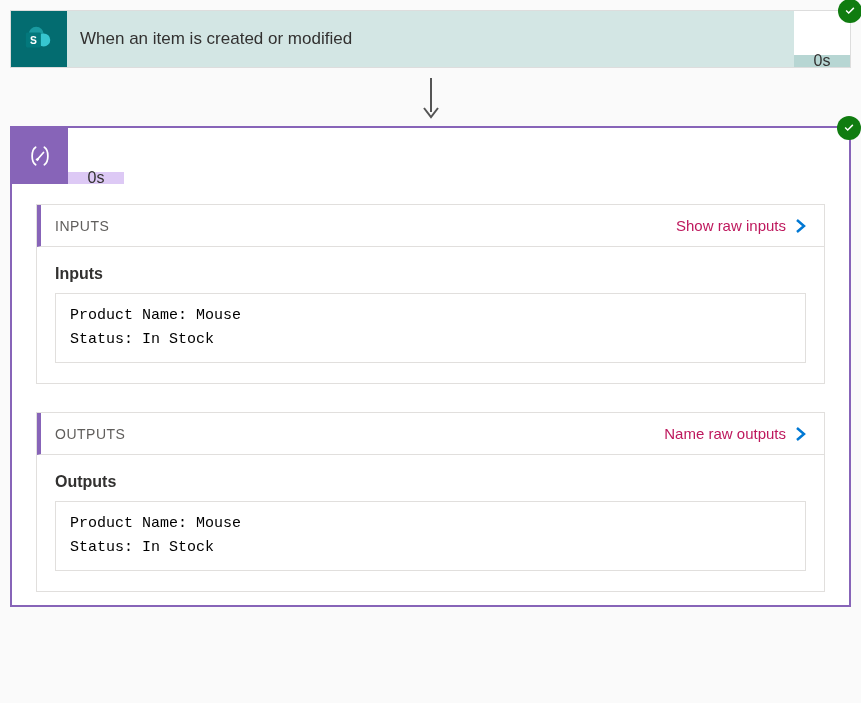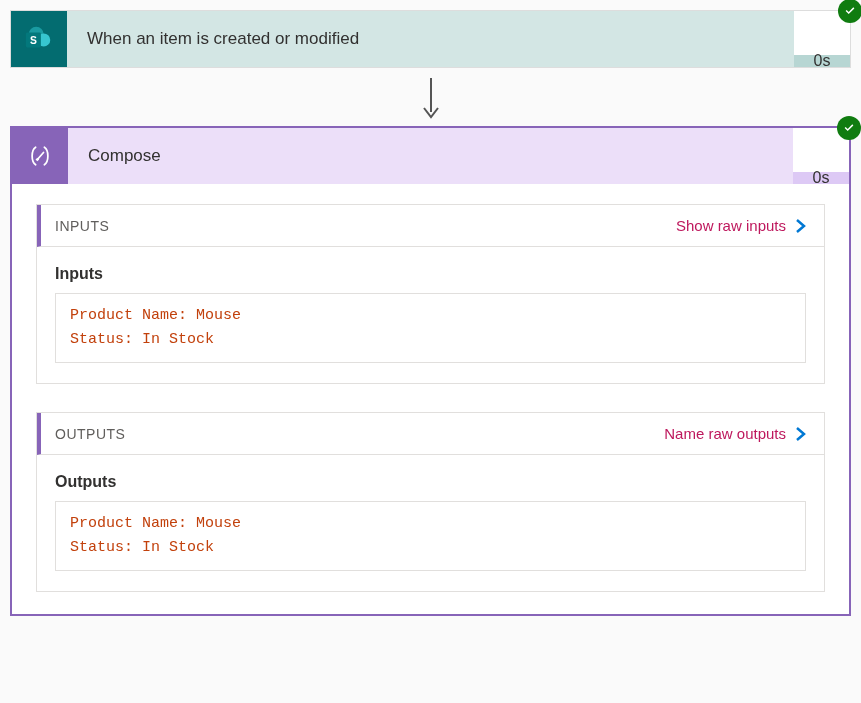--- a/index.html
+++ b/index.html
@@ -26,21 +26,21 @@
     width: 56px;
     display: flex;
     align-items: center;
     justify-content: center;
     flex-shrink: 0;
   }
   .card-title {
     flex: 1;
     display: flex;
     align-items: center;
-    padding-left: 20px;
+    padding-left: 13px;
     font-size: 17px;
     color: #323130;
   }
   .card-duration {
     width: 56px;
     display: flex;
     align-items: center;
     justify-content: center;
     font-size: 16px;
     color: #323130;
@@ -68,21 +68,21 @@
     align-items: center;
     justify-content: center;
   }
   
   .connector {
     display: flex;
     justify-content: center;
     padding: 8px 0 6px 0;
   }
   .card-body {
-    padding: 20px 24px 22px 24px;
+    padding: 20px 24px 13px 24px;
   }
   .panel {
     border: 1px solid #e1dfdd;
     background: #fff;
     margin-bottom: 28px;
   }
   .panel:last-child { margin-bottom: 0; }
   .panel-header {
     display: flex;
     align-items: center;
@@ -113,21 +113,21 @@
     color: #323130;
     margin-bottom: 10px;
   }
   .code-box {
     border: 1px solid #e1dfdd;
     padding: 10px 14px;
     font-family: 'Consolas', 'Courier New', monospace;
     font-size: 15px;
     line-height: 1.6;
     white-space: pre-wrap;
-    color: #c2410c;
+    color: #000000;
     background: #fff;
   }
   .chevron {
     display: inline-flex;
   }
 </style>
 </head>
 <body>
 
 <div class="card trigger">
@@ -160,21 +160,20 @@
 <div class="card compose">
   <div class="card-header">
     <div class="card-icon">
       <svg width="28" height="28" viewBox="0 0 32 32">
         <path d="M11 6c-3 2-4 6-4 10s1 8 4 10" fill="none" stroke="#fff" stroke-width="2" stroke-linecap="round"></path>
         <path d="M21 6c3 2 4 6 4 10s-1 8-4 10" fill="none" stroke="#fff" stroke-width="2" stroke-linecap="round"></path>
         <path d="M13 20l7-8" stroke="#fff" stroke-width="2" stroke-linecap="round"></path>
         <rect x="11.5" y="18.5" width="3" height="3" fill="#fff" transform="rotate(45 13 20)"></rect>
       </svg>
     </div>
-    <div class="card-title">Compose</div>
     <div class="card-duration">0s</div>
   </div>
   <div class="badge">
     <svg width="14" height="14" viewBox="0 0 16 16">
         <path d="M6.5 11.5 3 8l1.2-1.2 2.3 2.3 5.3-5.3L13 5z" fill="#fff"></path>
       </svg>
   </div>
 
   <div class="card-body">
 

